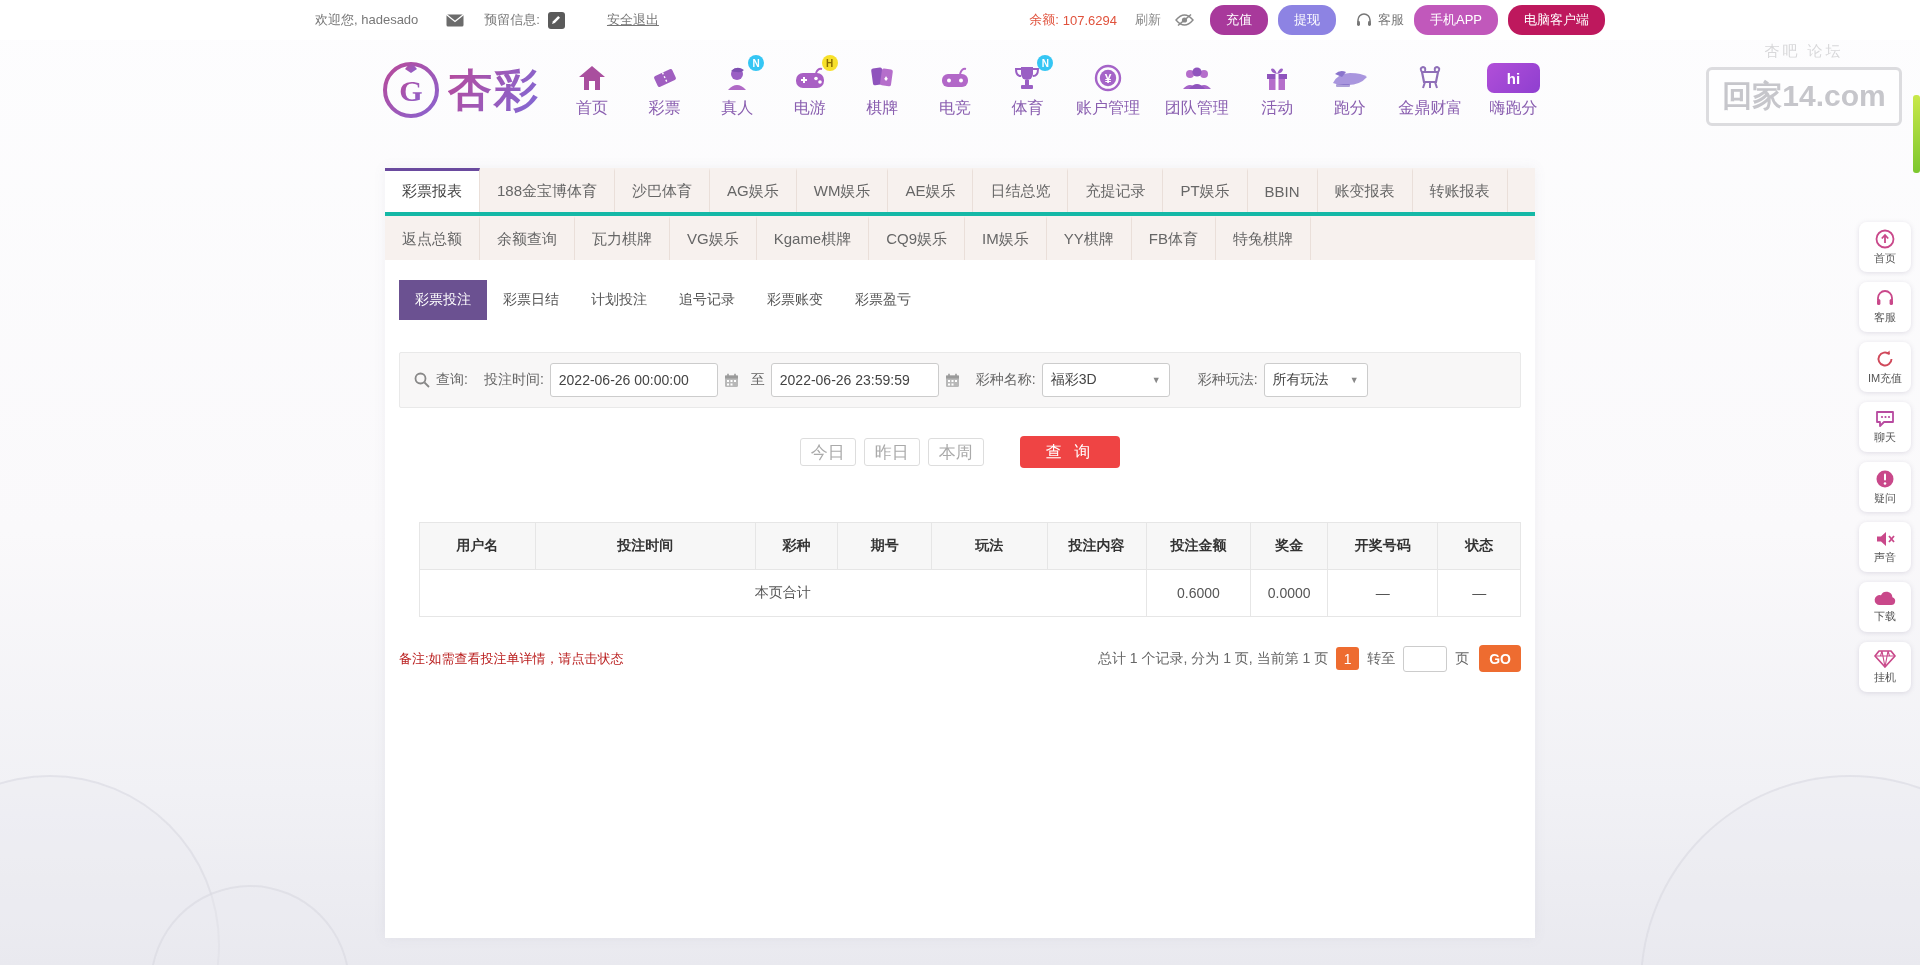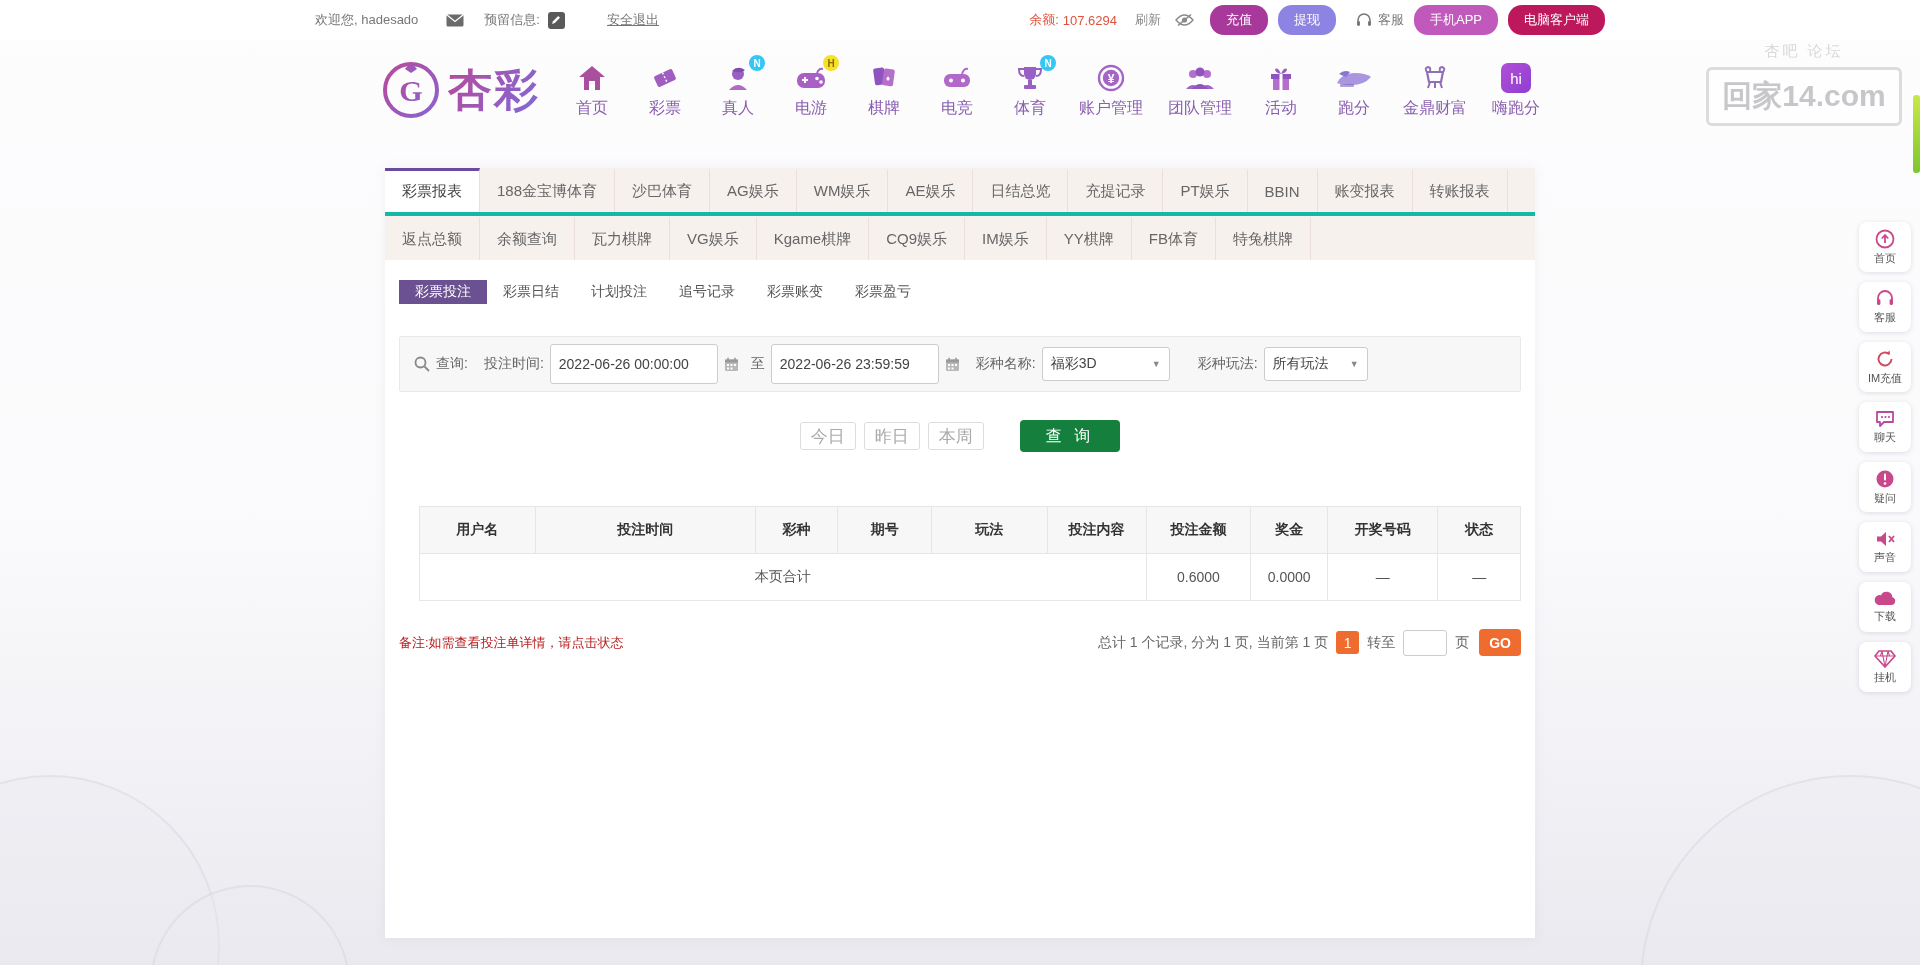--- a/index.html
+++ b/index.html
@@ -40,53 +40,53 @@
   .logo { display:flex; align-items:center; margin-right:28px; cursor:pointer; }
   .logo-text { font-size:44px; font-weight:bold; margin-left:6px;
     background:linear-gradient(120deg,#b84a9a,#7e6ad8); -webkit-background-clip:text; background-clip:text; color:transparent; letter-spacing:2px; }
   .nav { display:flex; align-items:flex-end; flex:1; justify-content:space-between; }
   .nav-item { display:flex; flex-direction:column; align-items:center; cursor:pointer; position:relative; min-width:48px; }
   .nav-item .ico { height:34px; display:flex; align-items:center; justify-content:center; position:relative; }
   .nav-item .lbl { font-size:16px; color:#8a5fb0; margin-top:3px; white-space:nowrap; }
   .badge { position:absolute; top:-6px; right:-12px; width:16px; height:16px; border-radius:50%; font-size:10px; font-weight:bold; color:#fff; display:flex; align-items:center; justify-content:center; }
   .badge-n { background:#35c6f4; }
   .badge-h { background:#f7e02a; color:#8a6d00; }
-  .hi-chip { width:30px; height:30px; border-radius:7px; background:linear-gradient(135deg,#b14fd8,#8f3fd0); color:#fff; font-weight:normal; font-size:15px; display:flex; align-items:center; justify-content:center; }
+  .hi-chip { width:53px; height:30px; border-radius:7px; background:linear-gradient(135deg,#b14fd8,#8f3fd0); color:#fff; font-weight:bold; font-size:15px; display:flex; align-items:center; justify-content:center; }
 
   
   .watermark { position:absolute; top:42px; right:18px; width:196px; text-align:center; z-index:4; color:#d3d3d6; }
   .wm-line1 { font-size:15px; letter-spacing:3px; color:#d8d8da; }
   .wm-box { margin-top:6px; border:3px solid #dcdcdf; border-radius:6px; padding:6px 8px; font-size:30px; font-weight:bold; color:#c6c6cb; background:rgba(255,255,255,.5); }
 
   
   .scroll-thumb { position:fixed; right:0; top:95px; width:7px; height:78px; background:linear-gradient(180deg,#c9e84a,#7cc72e); border-radius:3px; z-index:50; }
 
   
   .card { position:relative; z-index:3; width:1150px; margin:28px auto 0; background:#fff; box-shadow:0 0 12px rgba(120,110,140,.08); min-height:770px; }
   .tabstrip { background:#f7f1ee; }
   .tabrow { display:flex; border-bottom:4px solid #14b8a6; }
   .tab { padding:0 17px; height:44px; display:flex; align-items:center; font-size:15px; color:#666; border-right:1px solid #eadfd9; cursor:pointer; white-space:nowrap; border-top:3px solid transparent; }
   .tab.active { background:#fff; border-top:3px solid #6a4a9e; color:#444; }
 
   .subtabs { display:flex; margin:20px 14px 0; }
-  .subtab { min-width:88px; height:24px; display:flex; align-items:center; justify-content:center; font-size:14px; color:#555; cursor:pointer;font-family:Liberation Mono, monospace; }
+  .subtab { min-width:88px; height:40px; display:flex; align-items:center; justify-content:center; font-size:14px; color:#555; cursor:pointer;font-family:Liberation Mono, monospace; }
   .subtab.active { background:#6b5191; color:#fff; }
 
   .filterbox { margin:32px 14px 0; background:#f8f7f7; border:1px solid #e9e9e9; border-radius:2px; height:56px; display:flex; align-items:center; padding:0 14px; font-size:14px; color:#666; }
   .filterbox .flabel { margin:0 6px 0 10px; white-space:nowrap; }
-  .date-input { width:168px; height:40px; border:1px solid #ccc; border-radius:3px; padding:0 8px; font-size:14px; color:#444; background:#fff; font-family:"Liberation Sans",sans-serif; }
+  .date-input { width:168px; height:34px; border:1px solid #ccc; border-radius:3px; padding:0 8px; font-size:14px; color:#444; background:#fff; font-family:"Liberation Sans",sans-serif; }
   .cal-ico { margin:0 6px; display:inline-flex; }
   .select-box { height:34px; border:1px solid #ccc; border-radius:3px; background:#fff; display:flex; align-items:center; justify-content:space-between; padding:0 8px; font-size:14px; color:#444; cursor:pointer; }
   .sel-lottery { width:128px; margin-right:18px; }
   .sel-play { width:104px; }
   .caret { font-size:9px; color:#888; margin-left:8px; }
 
   .quickrow { display:flex; justify-content:center; align-items:center; margin-top:28px; }
   .qbtn { height:28px; padding:0 10px; background:#fff; border:1px solid #ddd; border-radius:3px; color:#aaa; font-size:17px; margin-right:8px; cursor:pointer; }
-  .search-btn { height:32px; padding:4px 26px; margin-left:28px; background:#15803d; color:#fff; border:none; border-radius:4px; font-size:16px; letter-spacing:4px; cursor:pointer; }
+  .search-btn { height:32px; padding:4px 26px; margin-left:28px; background:#ef4444; color:#fff; border:none; border-radius:4px; font-size:16px; letter-spacing:4px; cursor:pointer; }
 
   .tbl-wrap { margin:54px 14px 0;padding-left:20px; }
   table.data { width:100%; border-collapse:collapse; font-size:14px; color:#555; }
   table.data th { background:#f7f7f7; font-weight:bold; color:#333; }
   table.data th, table.data td { border:1px solid #e6e6e6; height:47px; text-align:center; padding:0 4px; }
   td.status-open { color:#2e9e36; cursor:pointer; }
 
   .footrow { margin:28px 14px 0; display:flex; align-items:center; justify-content:space-between; }
   .note { color:#b91c1c; font-size:13px; }
   .pager { display:flex; align-items:center; font-size:14px; color:#666; }

